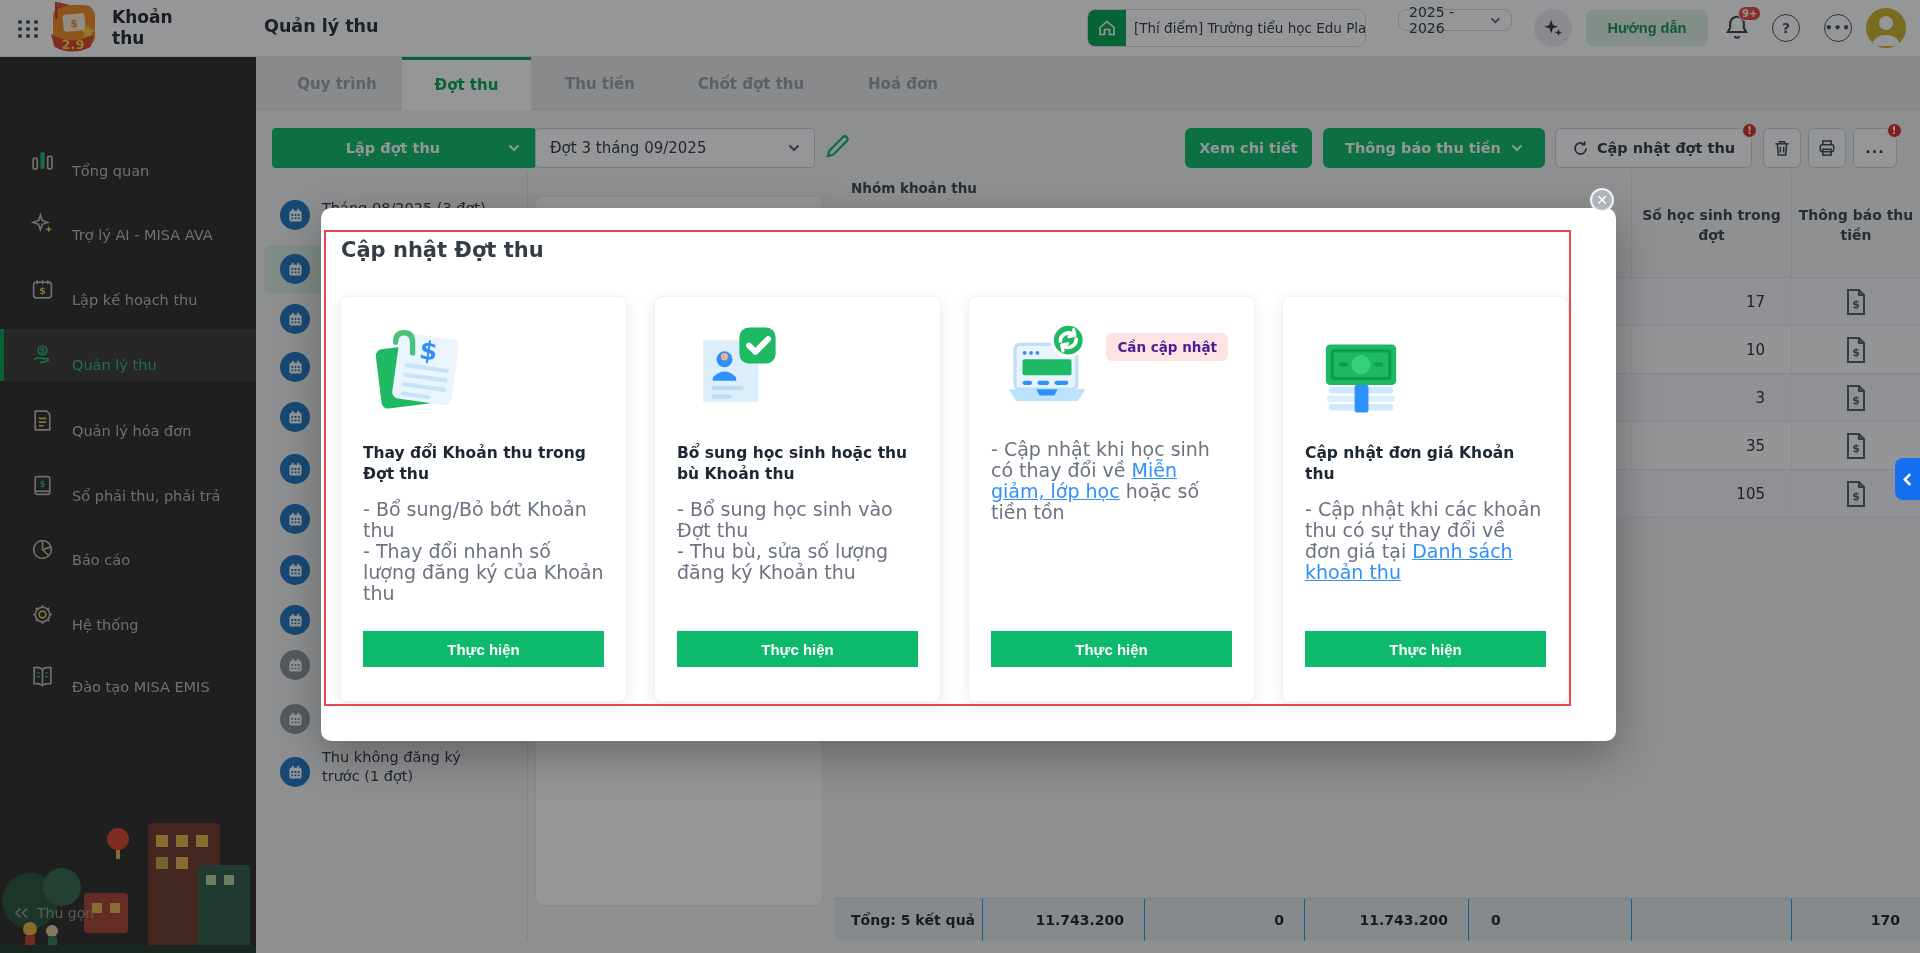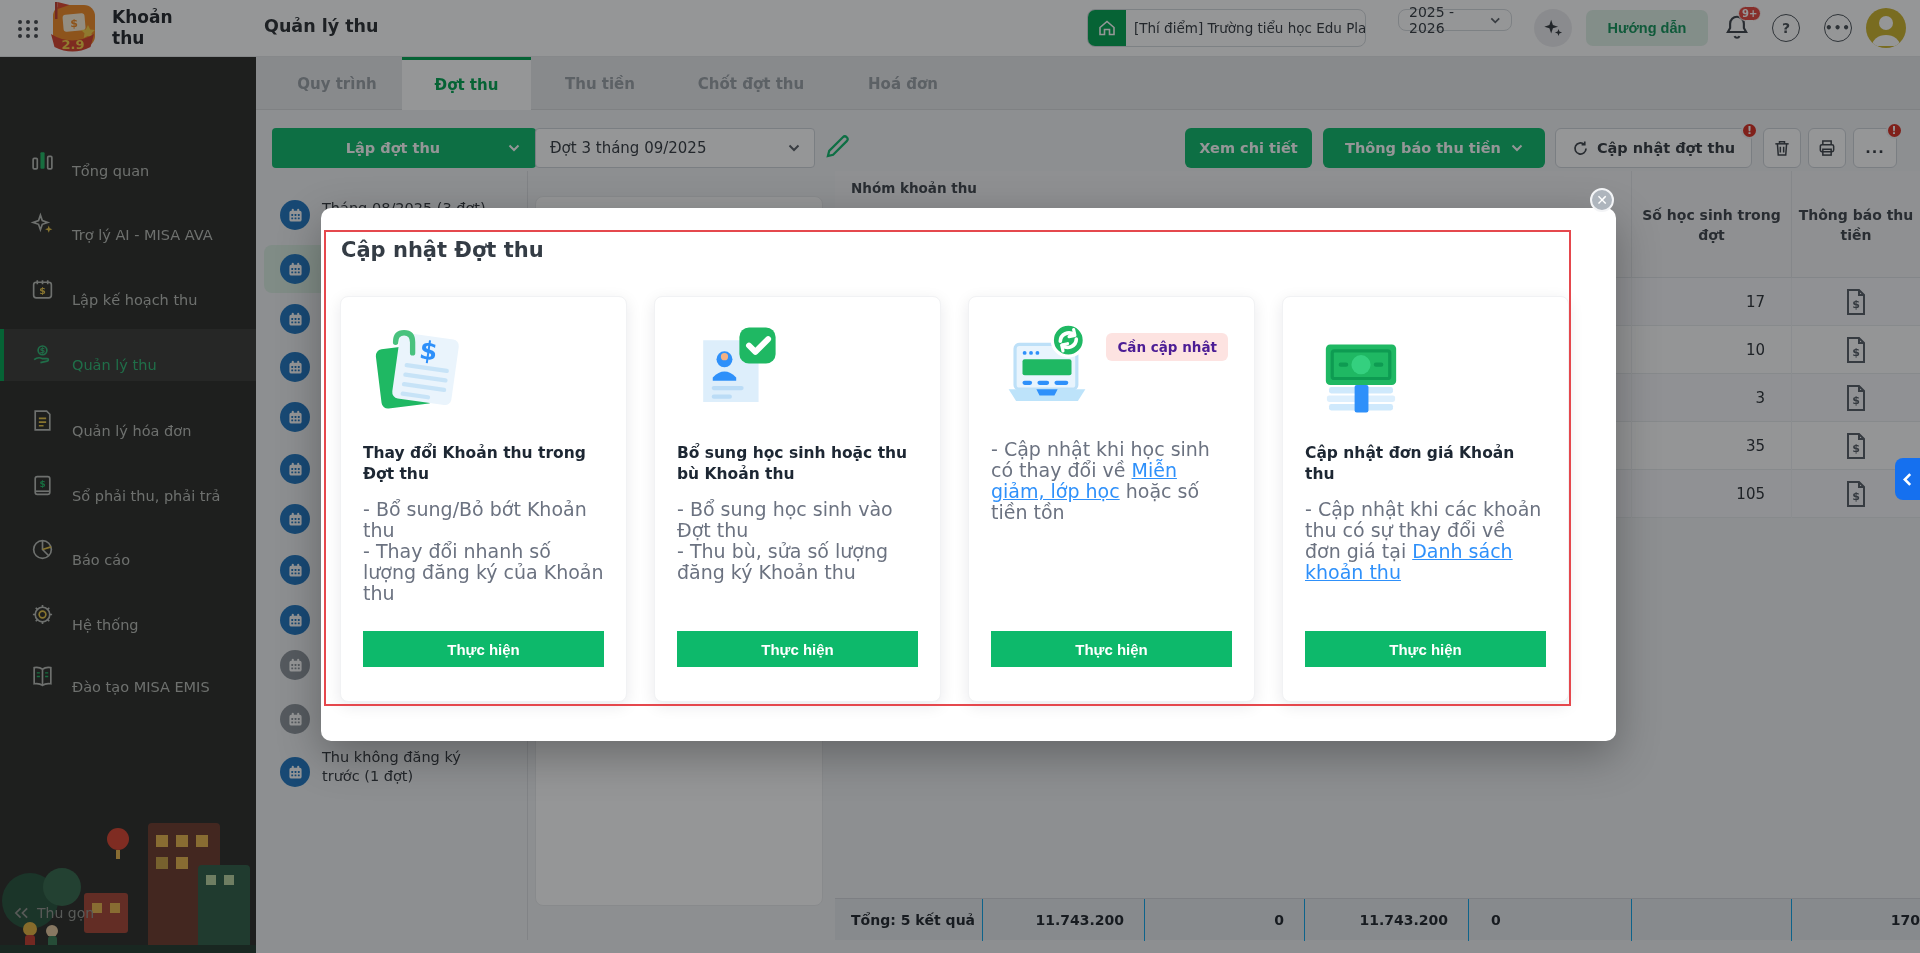--- a/index.html
+++ b/index.html
@@ -625,21 +625,21 @@
   </div>
     </div>
   <div class="tsum">
       <div id="summary-cells">
         <div class="cell first" style="left:0px;width:147px;justify-content:flex-start;">Tổng: 5 kết quả</div>
         <div class="cell" style="left:147px;width:162px;justify-content:flex-end;padding-right:20px;">11.743.200</div>
         <div class="cell" style="left:309px;width:160px;justify-content:flex-end;padding-right:20px;">0</div>
         <div class="cell" style="left:469px;width:164px;justify-content:flex-end;padding-right:20px;">11.743.200</div>
         <div class="cell" style="left:633px;width:163px;justify-content:flex-start;padding-left:22px;">0</div>
         <div class="cell" style="left:796px;width:160px;justify-content:flex-start;padding-left:22px;"></div>
-        <div class="cell" style="left:956px;width:129px;justify-content:flex-end;">170</div>
+        <div class="cell" style="left:956px;width:129px;justify-content:flex-end;padding-right:20px;">170</div>
       </div>
     </div>
 
   <div class="dim"></div>
   <div class="side-flag">
     <svg viewBox="0 0 8 12" width="9" height="13" fill="none" stroke="#fff" stroke-width="2.4">
         <path d="M6.5 1 1.5 6l5 5"></path>
       </svg>
   </div>
 

